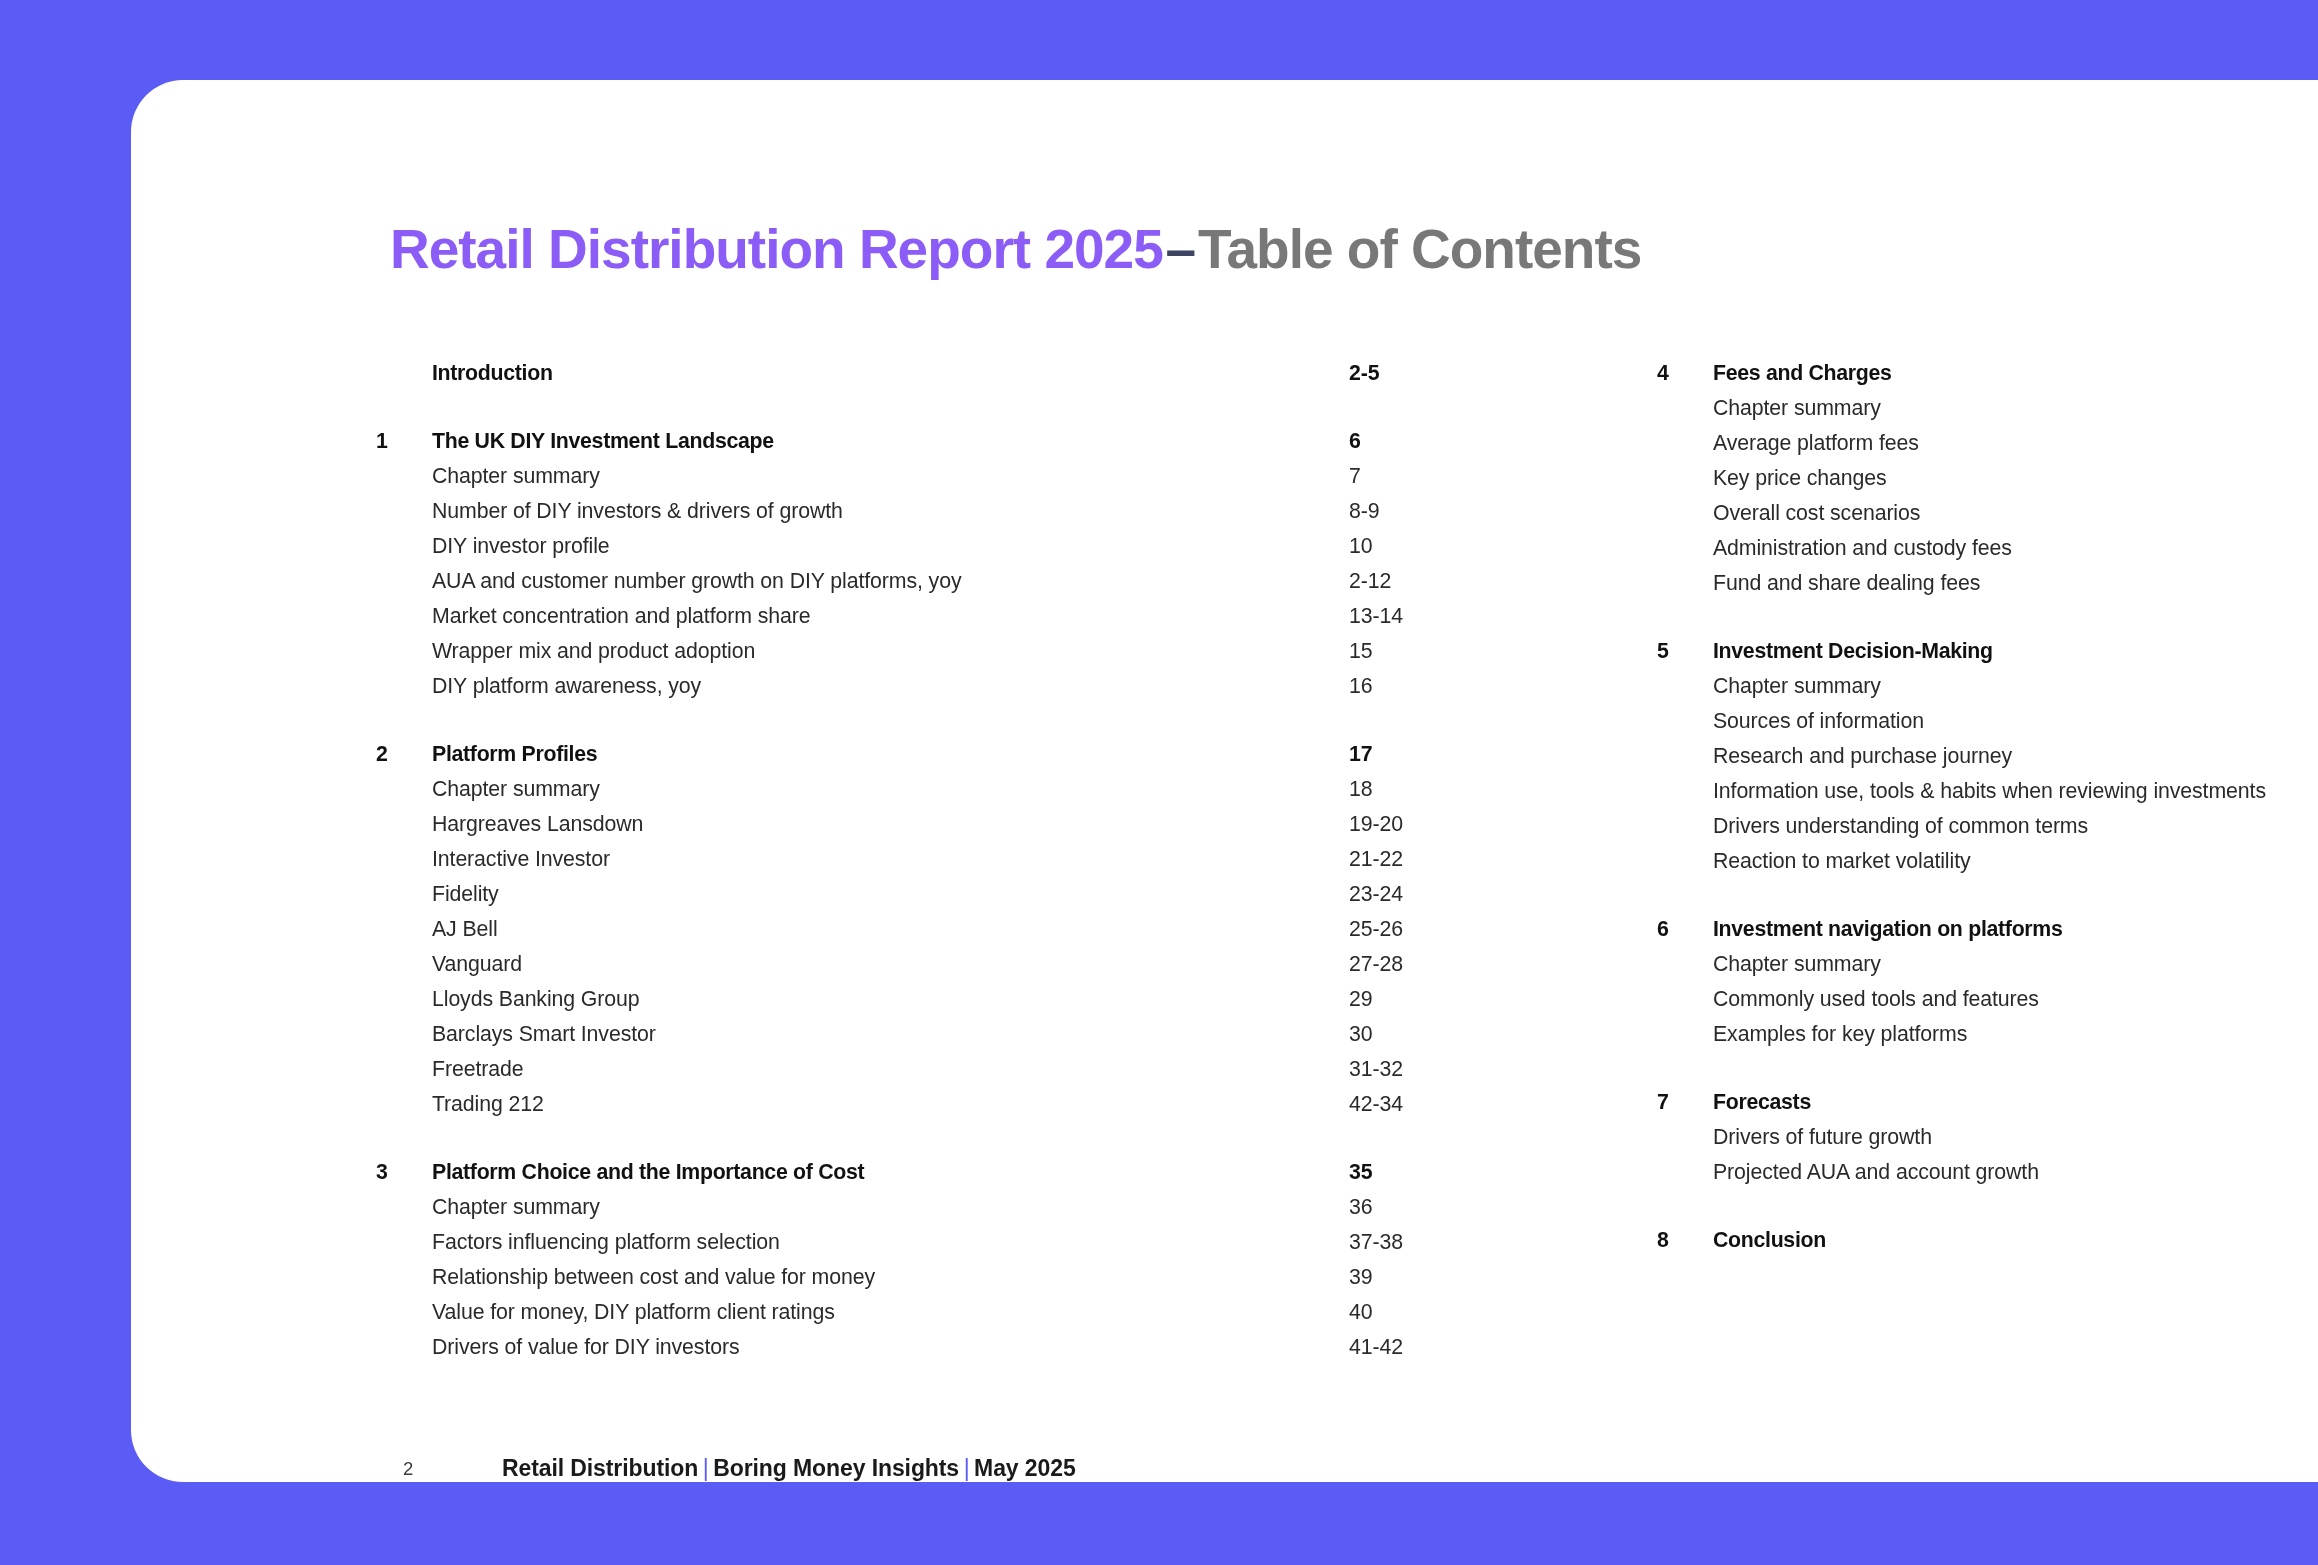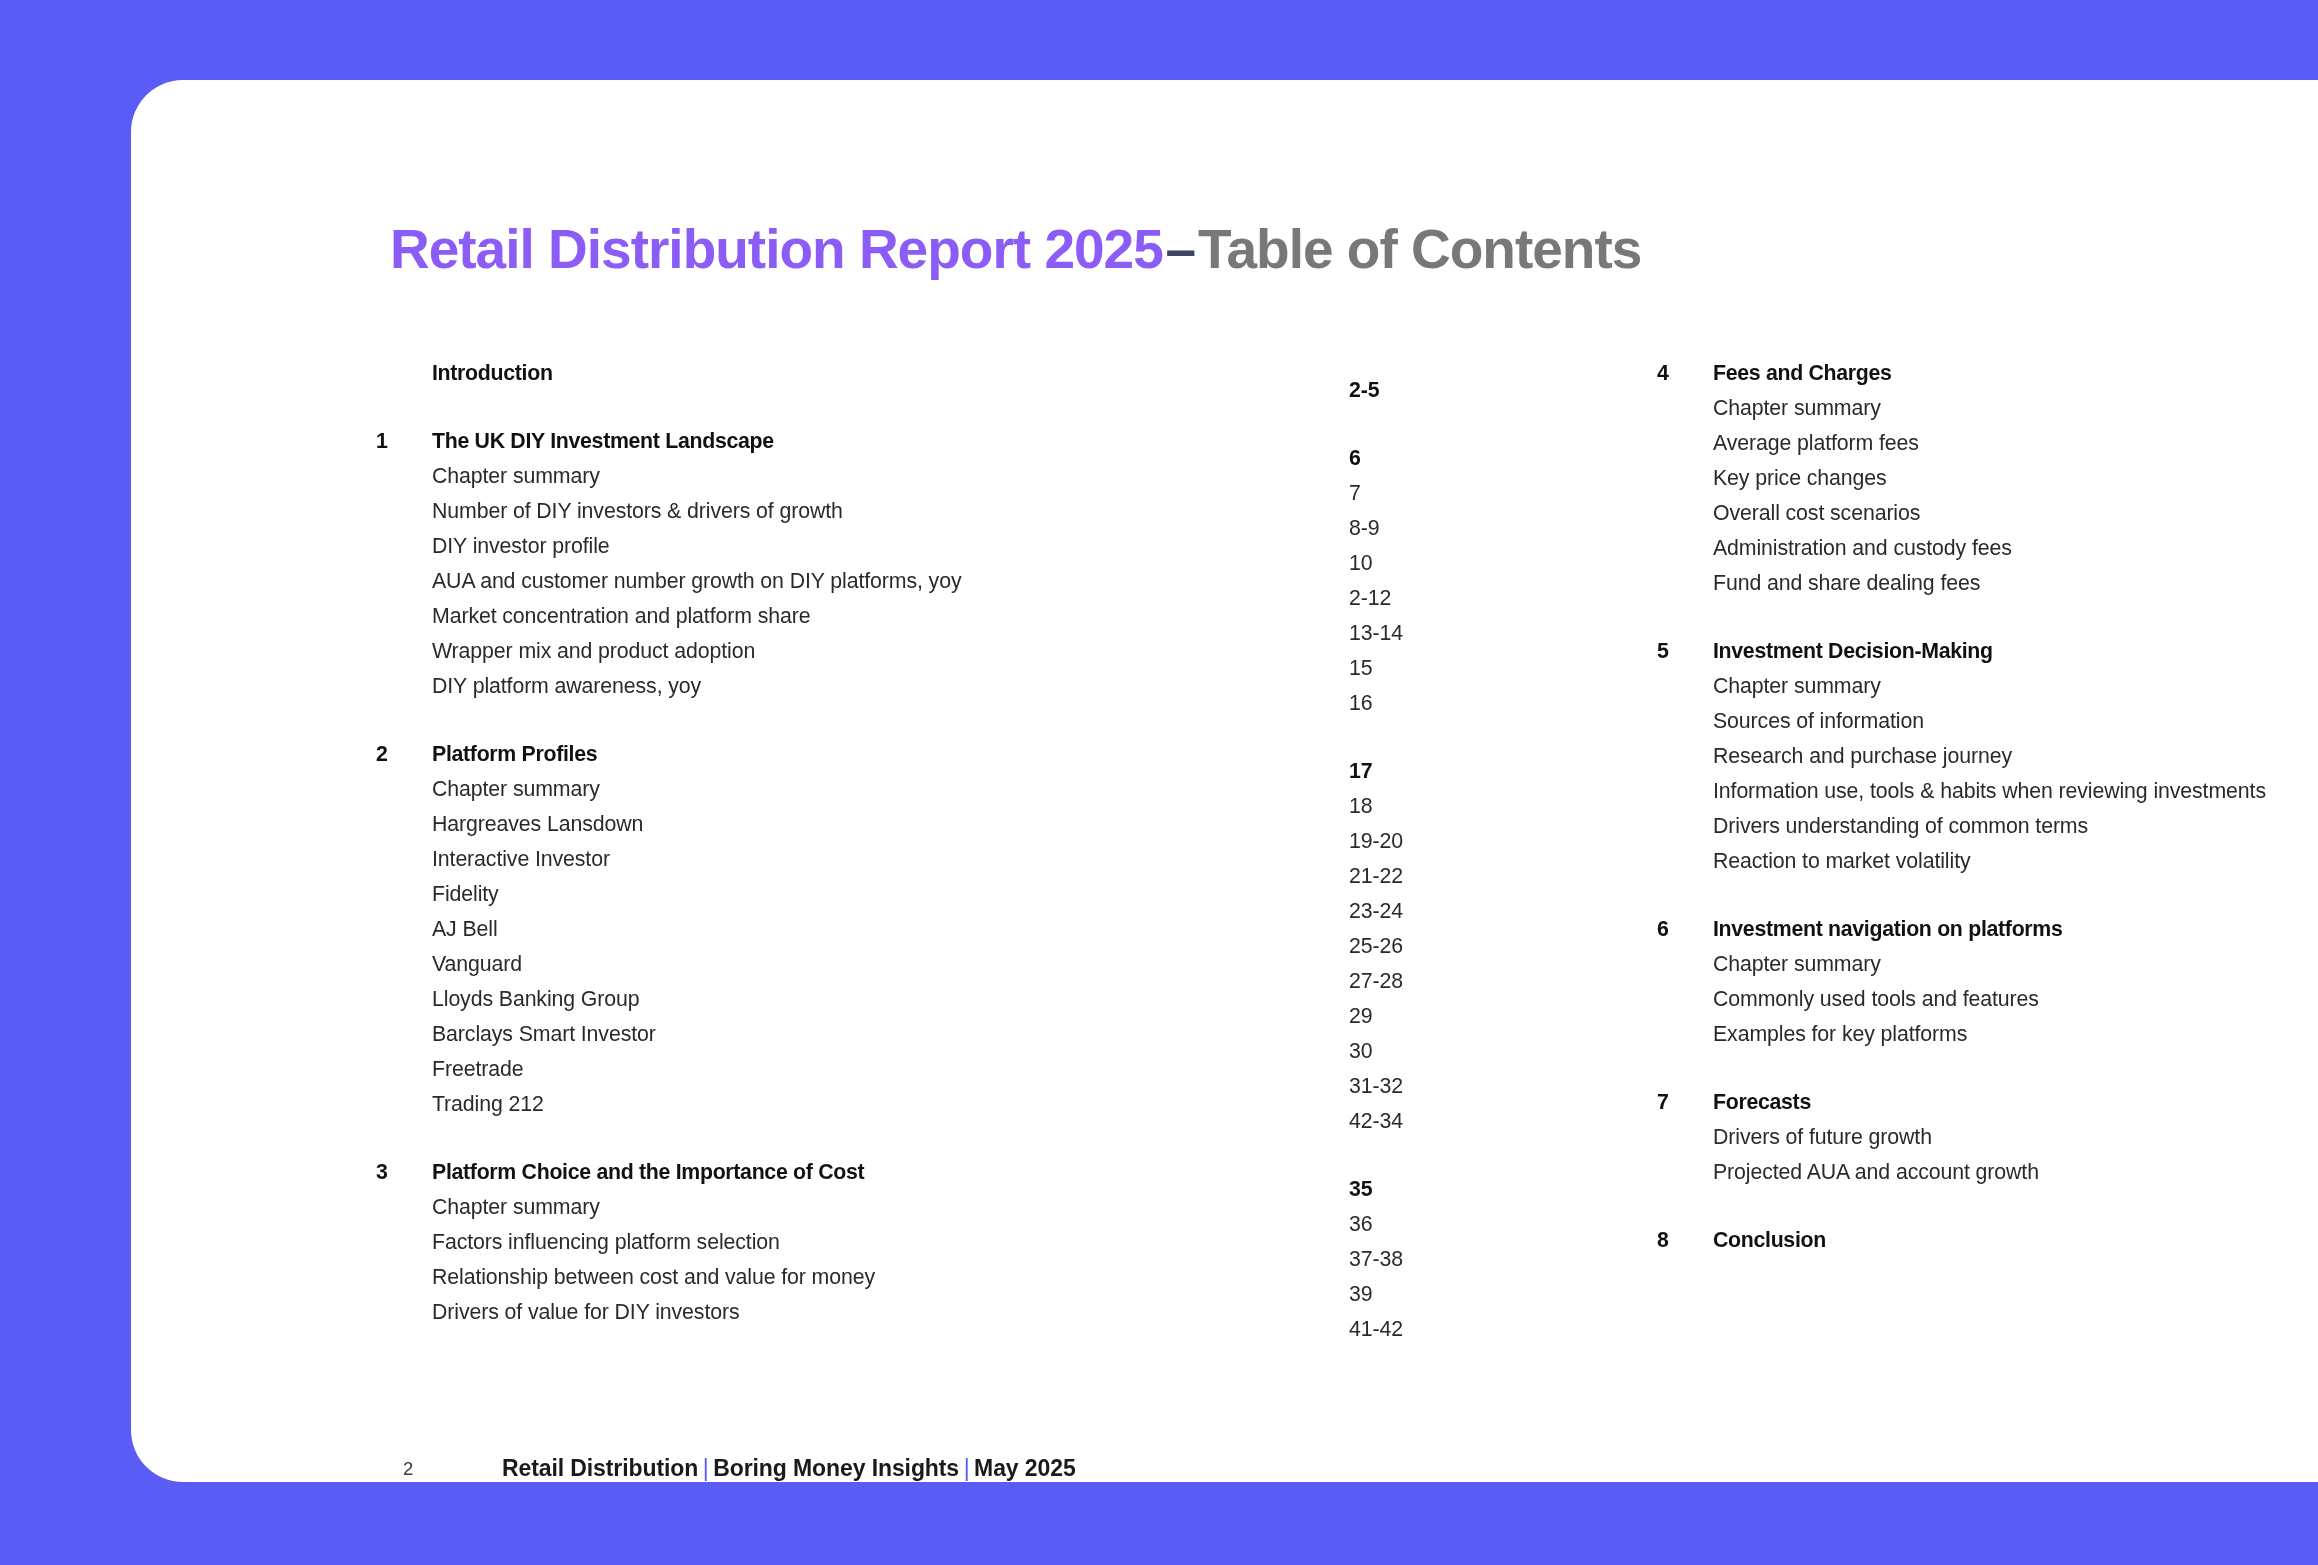--- a/index.html
+++ b/index.html
@@ -72,21 +72,21 @@
     letter-spacing:-0.1px;
   }
   .toc-page {
     position:absolute;
     top:0;
     font-size:21.3px;
     color:#2a2a2a;
     font-weight:400;
     letter-spacing:-0.1px;
   }
-  #col-left  .toc-page { left:973px;margin-top:17px; }
+  #col-left  .toc-page { left:973px; }
 
   .toc-row.head .toc-label { font-weight:700; color:#111111; letter-spacing:-0.3px; }
   .toc-row.head .toc-page  { font-weight:700; color:#111111; }
   .toc-row.plain-page .toc-page { font-weight:400; color:#2a2a2a; }
 
   
   #footer {
     position:absolute;
     left:0; top:1370px;
     width:2782px;
@@ -246,20 +246,25 @@
           </div>
           <div class="toc-row plain-page">
             <span class="toc-num"></span>
             <span class="toc-label">Factors influencing platform selection</span>
             <span class="toc-page">37-38</span>
           </div>
           <div class="toc-row plain-page">
             <span class="toc-num"></span>
             <span class="toc-label">Relationship between cost and value for money</span>
             <span class="toc-page">39</span>
+          </div>
+          <div class="toc-row plain-page">
+            <span class="toc-num"></span>
+            <span class="toc-label">Value for money, DIY platform client ratings</span>
+            <span class="toc-page">40</span>
           </div>
           <div class="toc-row plain-page">
             <span class="toc-num"></span>
             <span class="toc-label">Drivers of value for DIY investors</span>
             <span class="toc-page">41-42</span>
           </div>
         </div>
       </div>
     <div id="col-right" class="column">
         <div class="toc-group">

